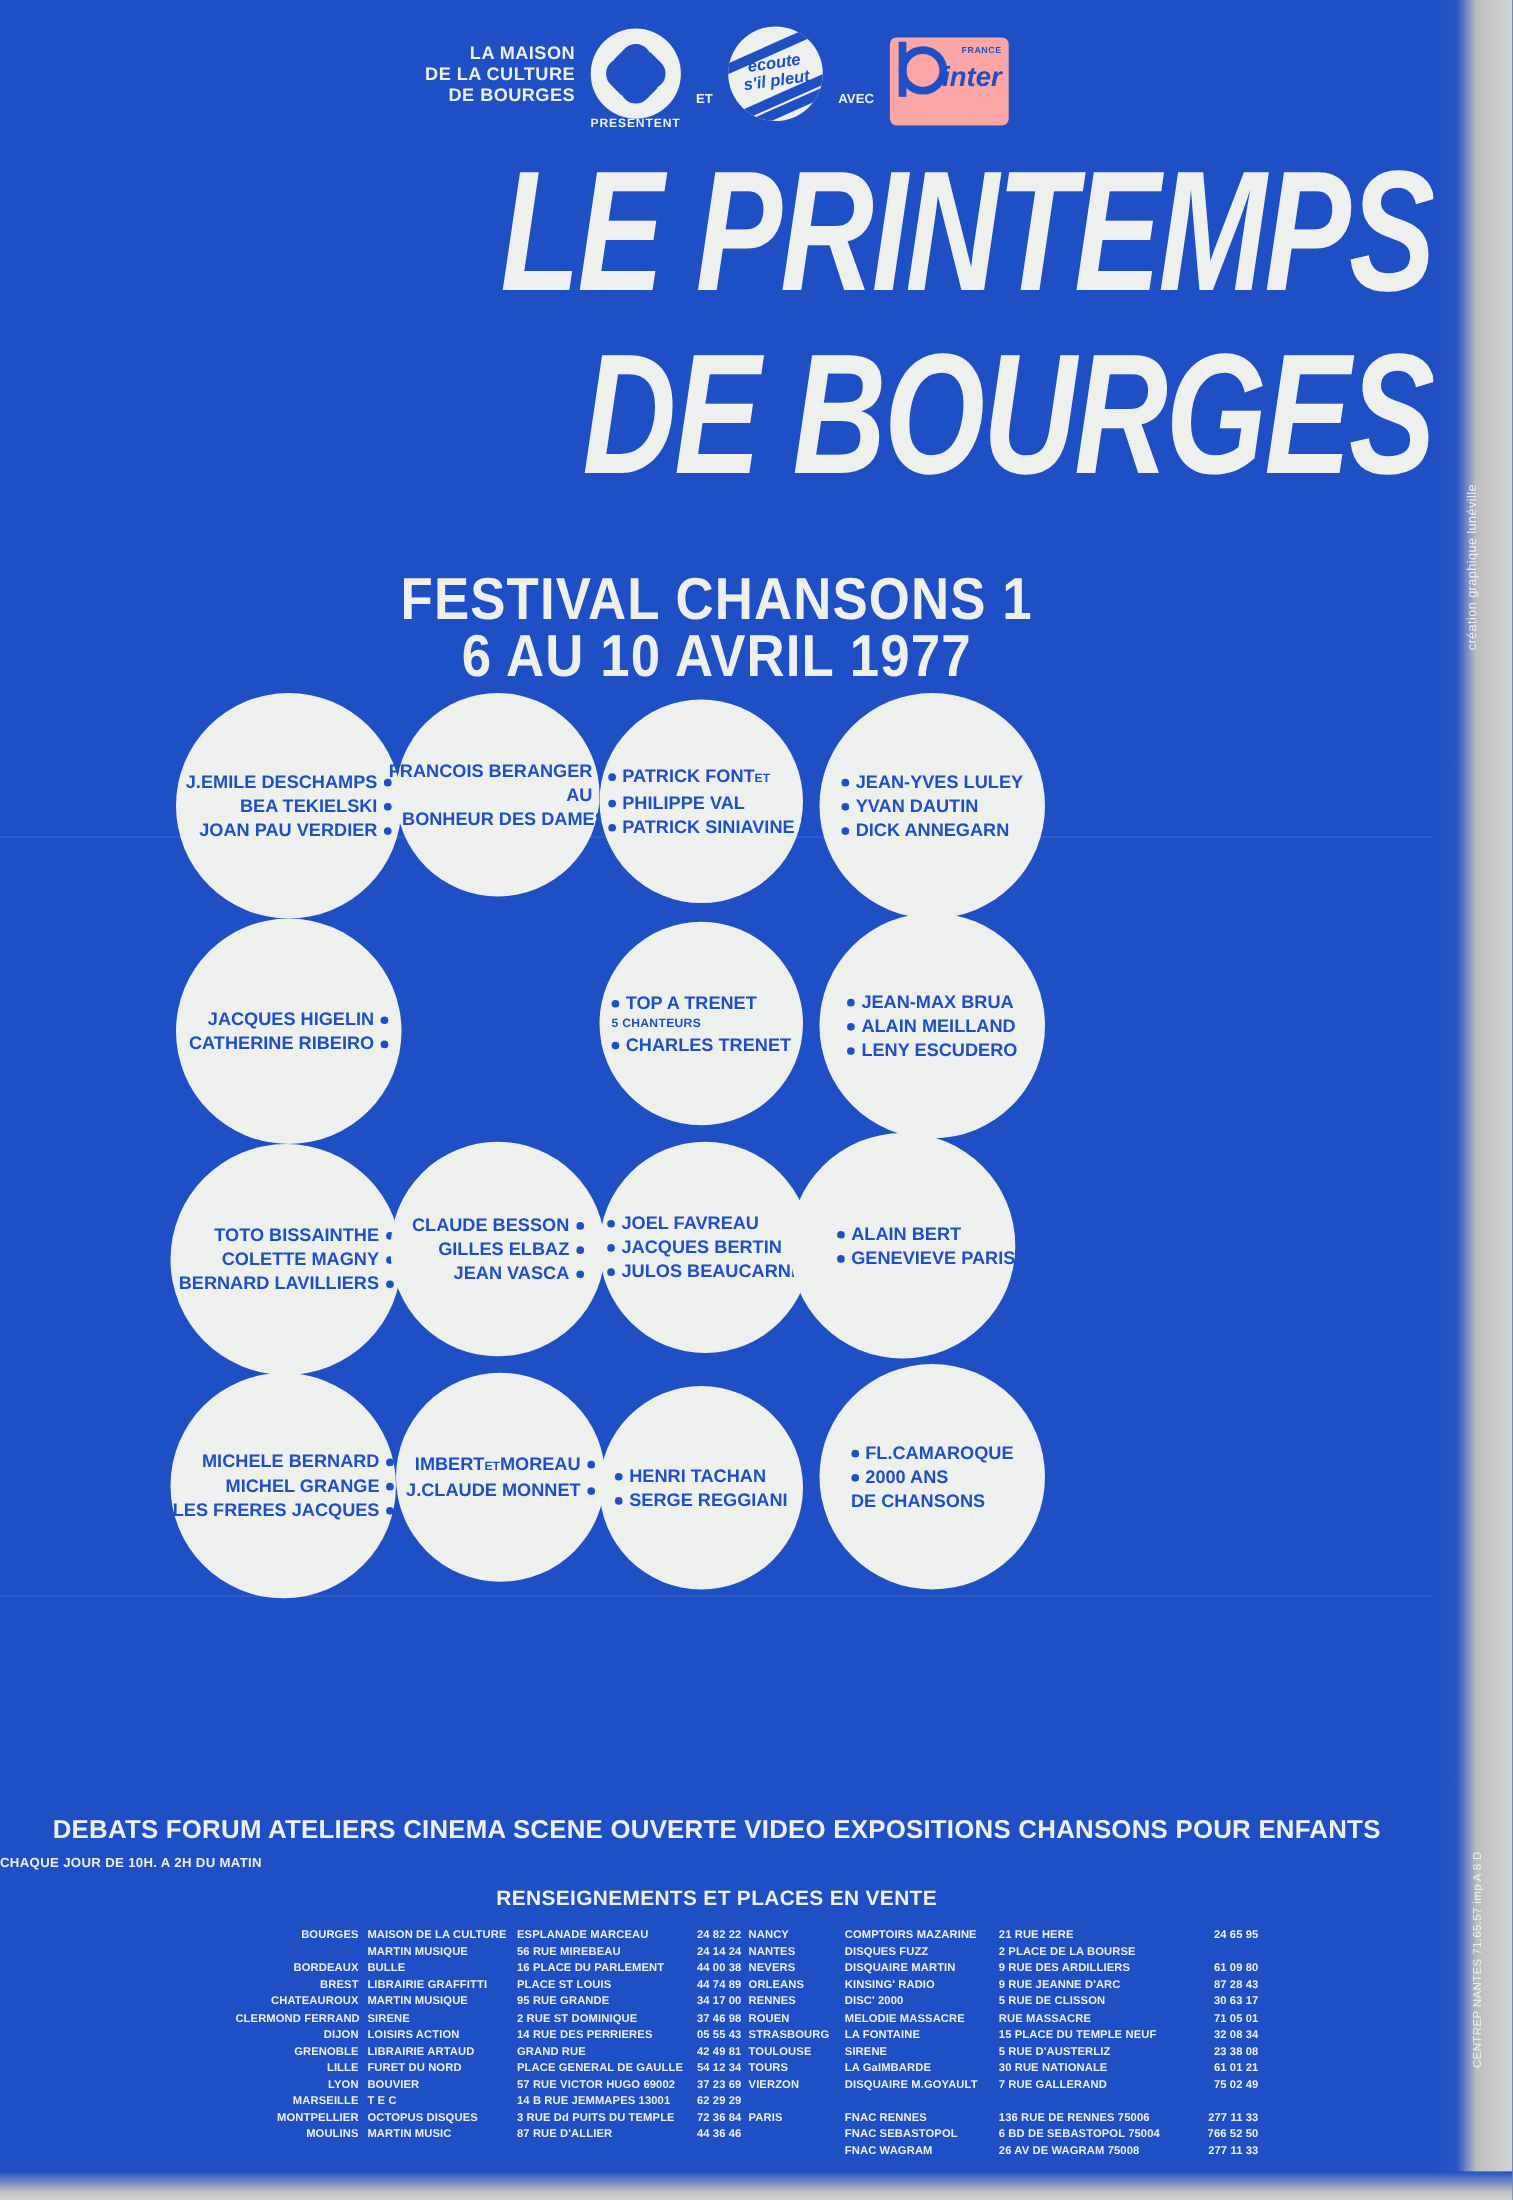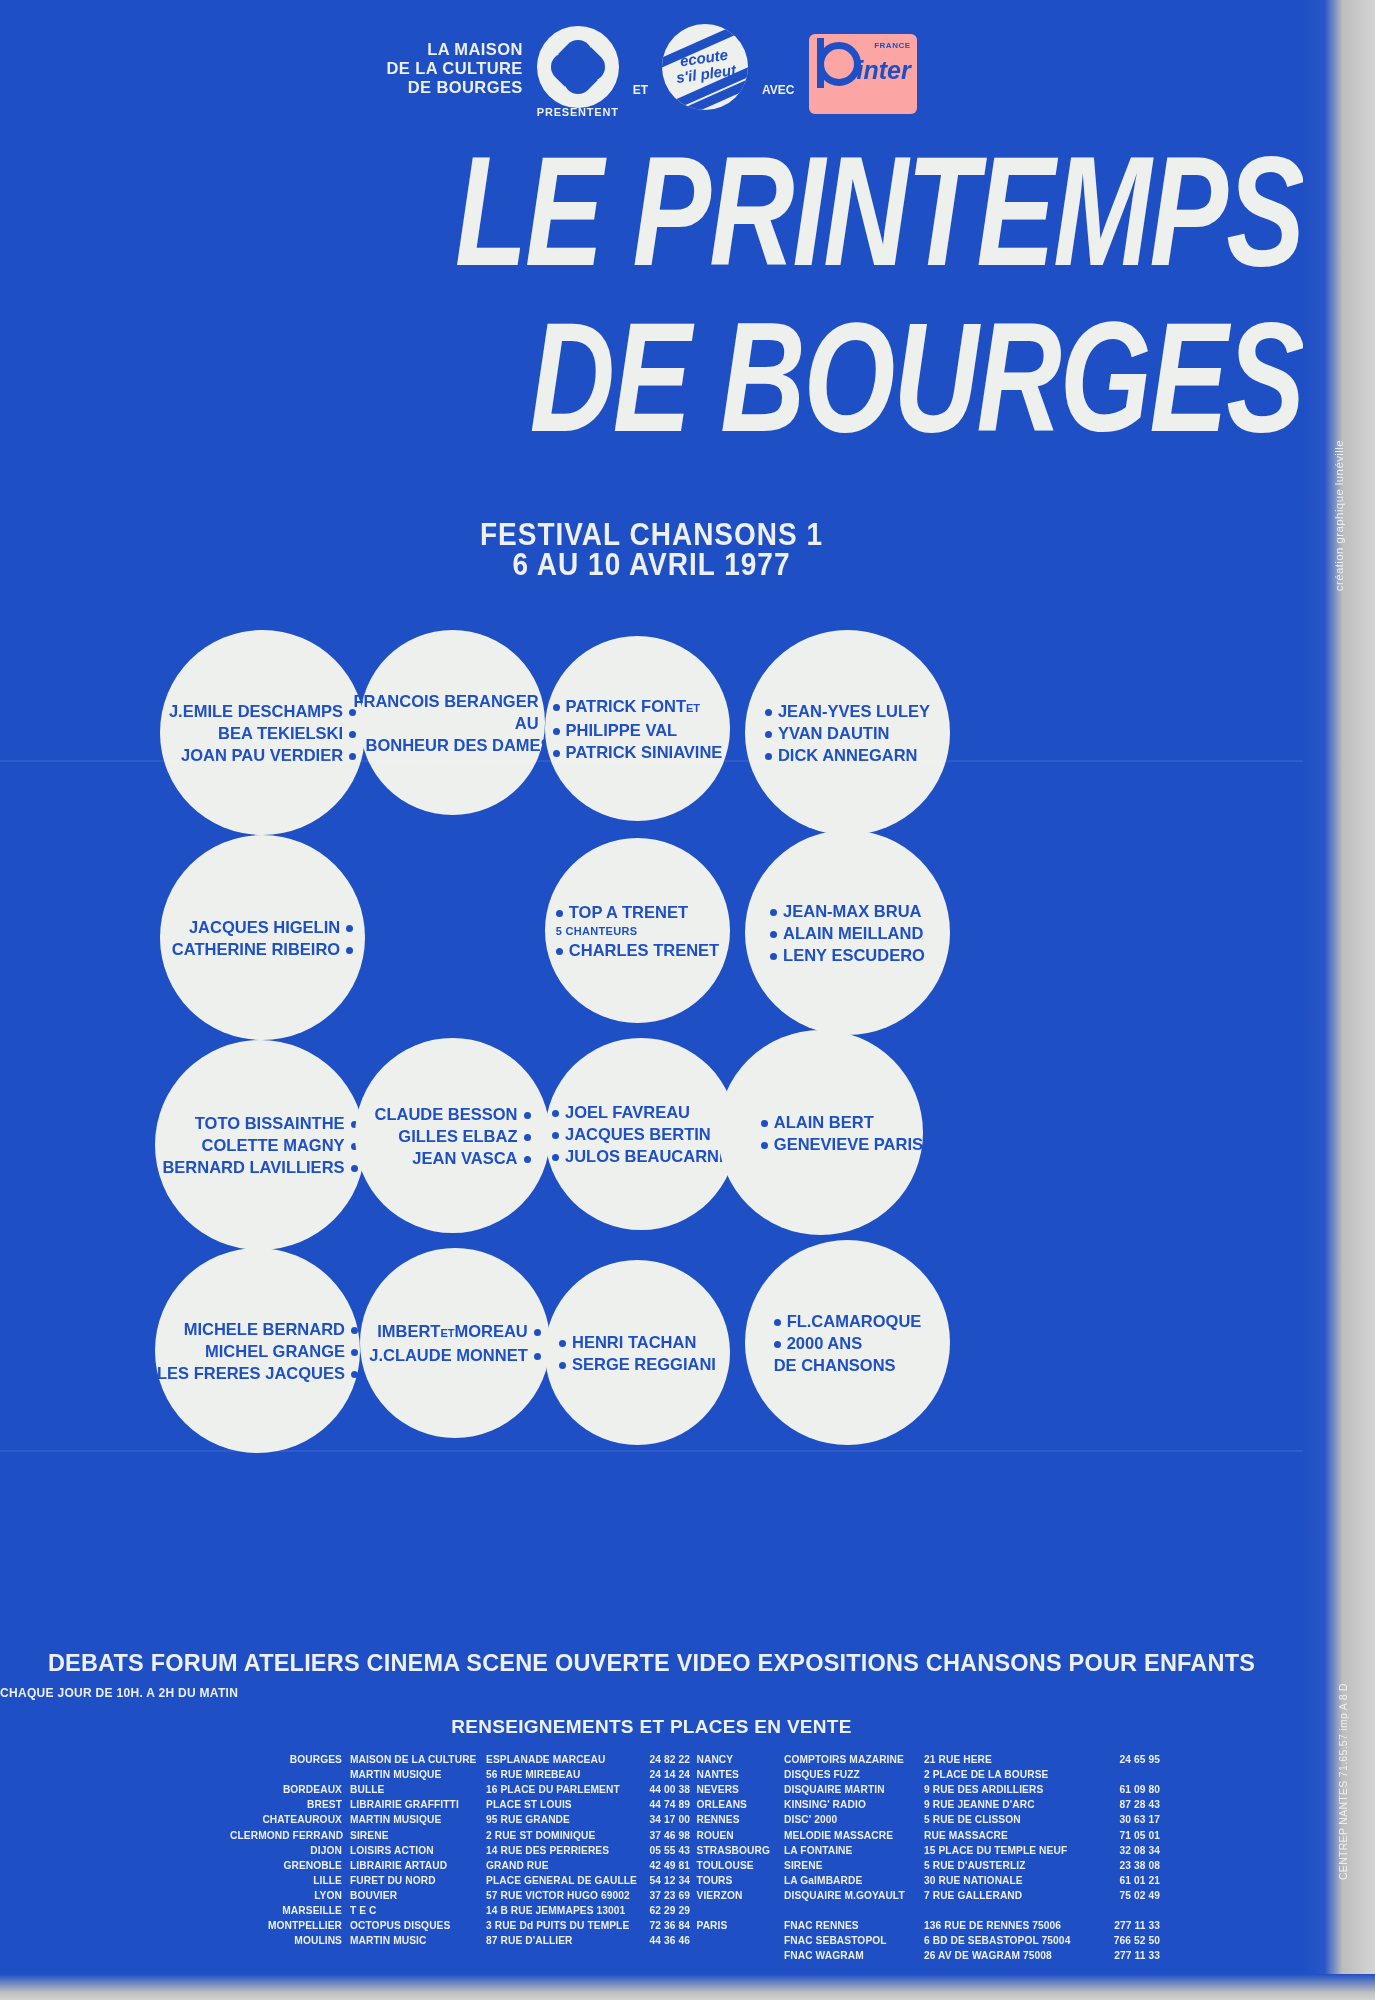--- a/index.html
+++ b/index.html
@@ -88,21 +88,21 @@
   
   .title{
     position:absolute;left:0;top:140px;width:1303px;text-align:right;
     font-weight:bold;font-style:italic;color:#eef0ee;
     letter-spacing:-2px;line-height:.93;
   }
   .title .l1{font-size:118px;transform:scaleY(1.32);display:block;transform-origin:center top;}
   .title .l2{font-size:118px;transform:scaleY(1.32);display:block;transform-origin:center top;margin-top:56px;}
   .subtitle{
     position:absolute;left:0;top:520px;width:1303px;text-align:center;
-    font-weight:bold;font-size:28px;letter-spacing:1px;line-height:1.08;
+    font-weight:bold;font-size:48px;letter-spacing:1px;line-height:1.08;
     font-style:normal;
   }
   .subtitle span{display:block;transform:scaleY(1.12);}
 
   .credit{
     position:absolute;right:30px;top:440px;
     font-size:11.5px;color:#eef0ee;letter-spacing:.4px;
     writing-mode:vertical-rl;transform:rotate(180deg);
     z-index:6;
   }
@@ -141,21 +141,21 @@
   }
   .schedule{
     position:absolute;left:0;top:1686px;width:1303px;
     font-size:12px;font-weight:bold;letter-spacing:.3px;
   }
   .renseign{
     position:absolute;left:0;top:1716px;width:1303px;text-align:center;
     font-size:19px;font-weight:bold;letter-spacing:.3px;
   }
   .vendors{
-    position:absolute;left:230px;top:1752px;width:930px;
+    position:absolute;left:214px;top:1752px;width:930px;
     display:flex;gap:0;font-size:10.2px;font-weight:bold;letter-spacing:.1px;
   }
   .vcol{display:flex;flex-direction:column;}
   .vrow{display:flex;height:15.1px;align-items:center;white-space:nowrap;}
   .c-city{width:112px;text-align:right;padding-right:8px;}
   .c-shop{width:128px;padding-right:8px;}
   .c-addr{width:152px;text-align:left;}
   .c-ph{width:52px;text-align:right;}
   .gap{width:26px;}
   .c2-city{width:82px;text-align:left;}

